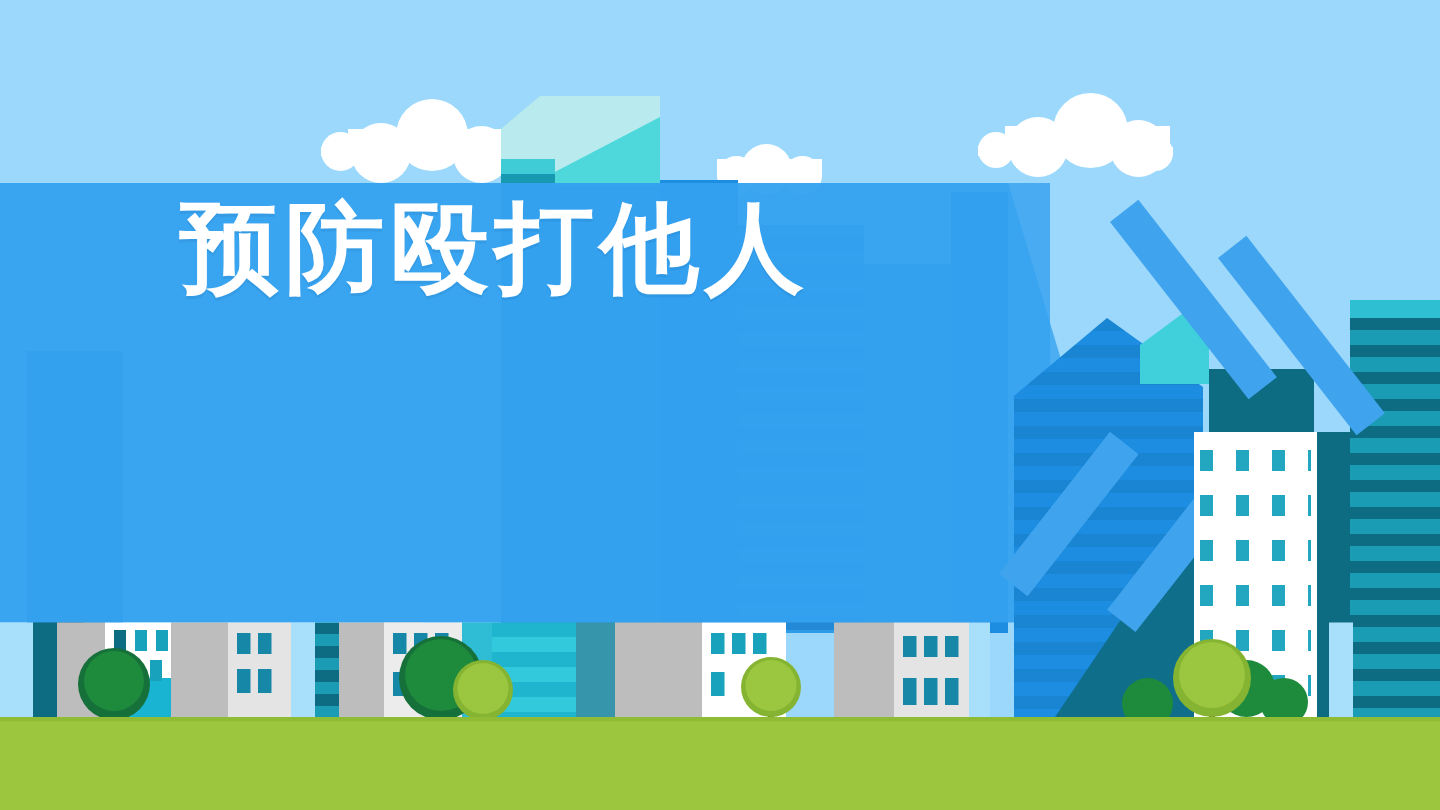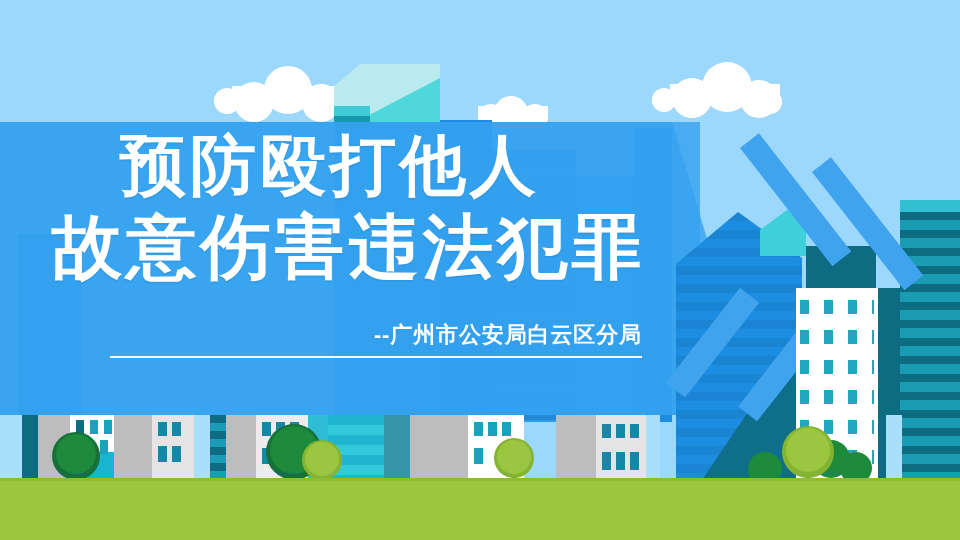--- a/index.html
+++ b/index.html
@@ -261,21 +261,16 @@
     <div class="trunk" style="left:24px;top:34px;width:4px;height:22px;background:#8E3B2C;"></div>
     <div class="crown" style="left:0;top:0;width:52px;height:52px;background:#85B432;"></div>
     <div class="crown" style="left:4px;top:2px;width:44px;height:44px;background:#9BC63F;"></div>
   </div>
 
   <div class="grass"></div>
   <div class="grass-edge"></div>
 
   <div class="titlewrap">
     <div class="tline" id="title1">预防殴打他人</div>
-    <div class="tline" id="title2">故意伤害违法犯罪</div>
-  </div>
-
-  <div class="subwrap">
-    <div id="subtitle">--广州市公安局白云区分局</div>
-    <div class="rule"></div>
-  </div>
+  </div>
+
 
 </div>
 
 </body></html>

